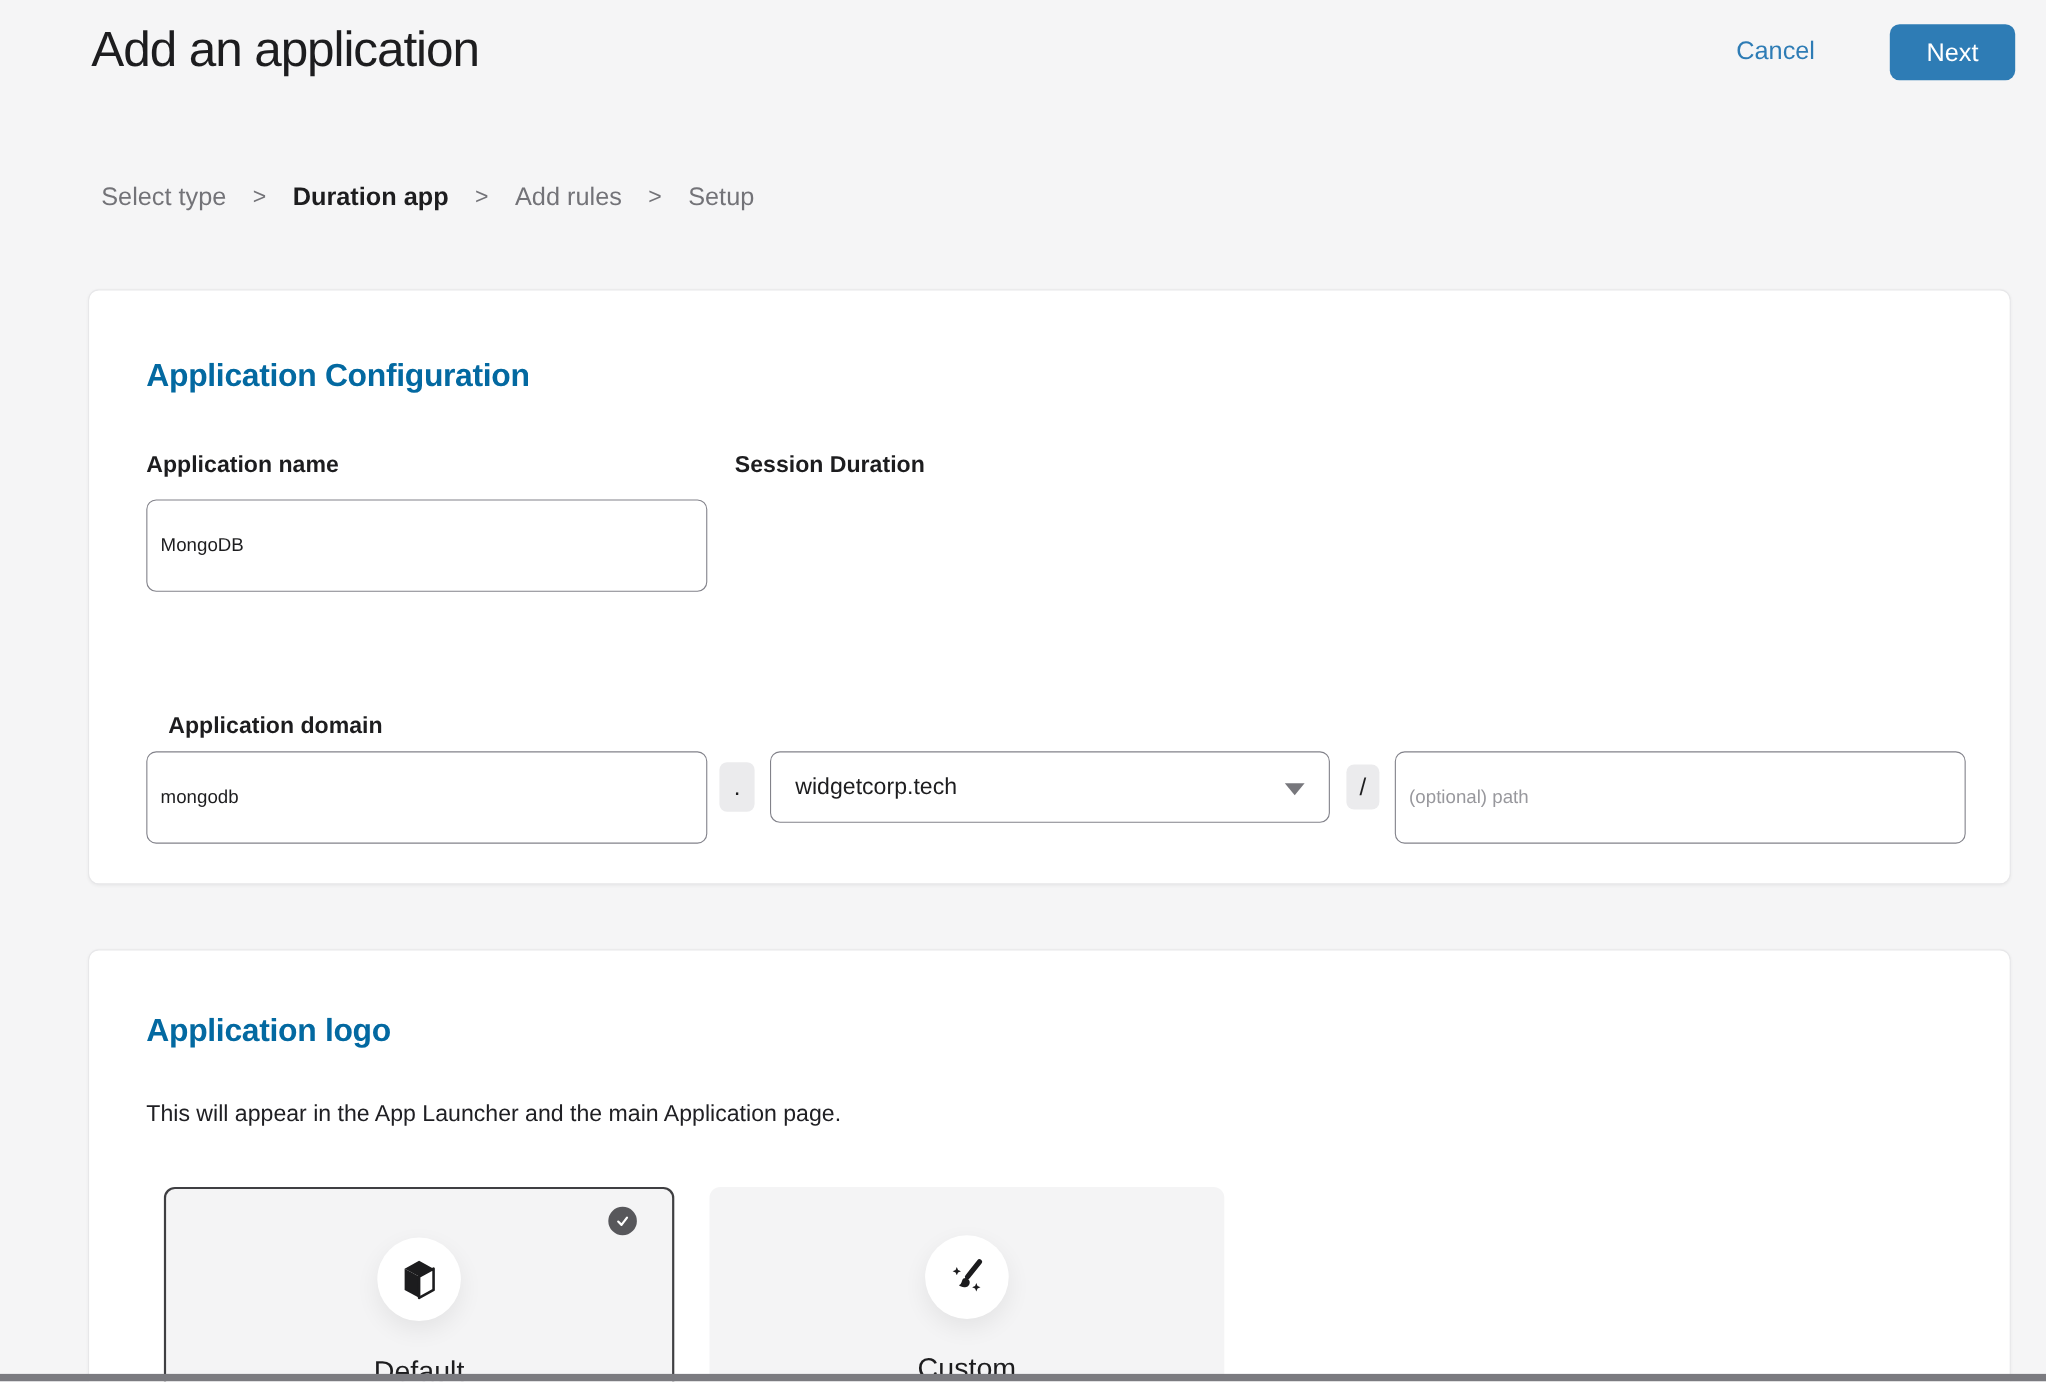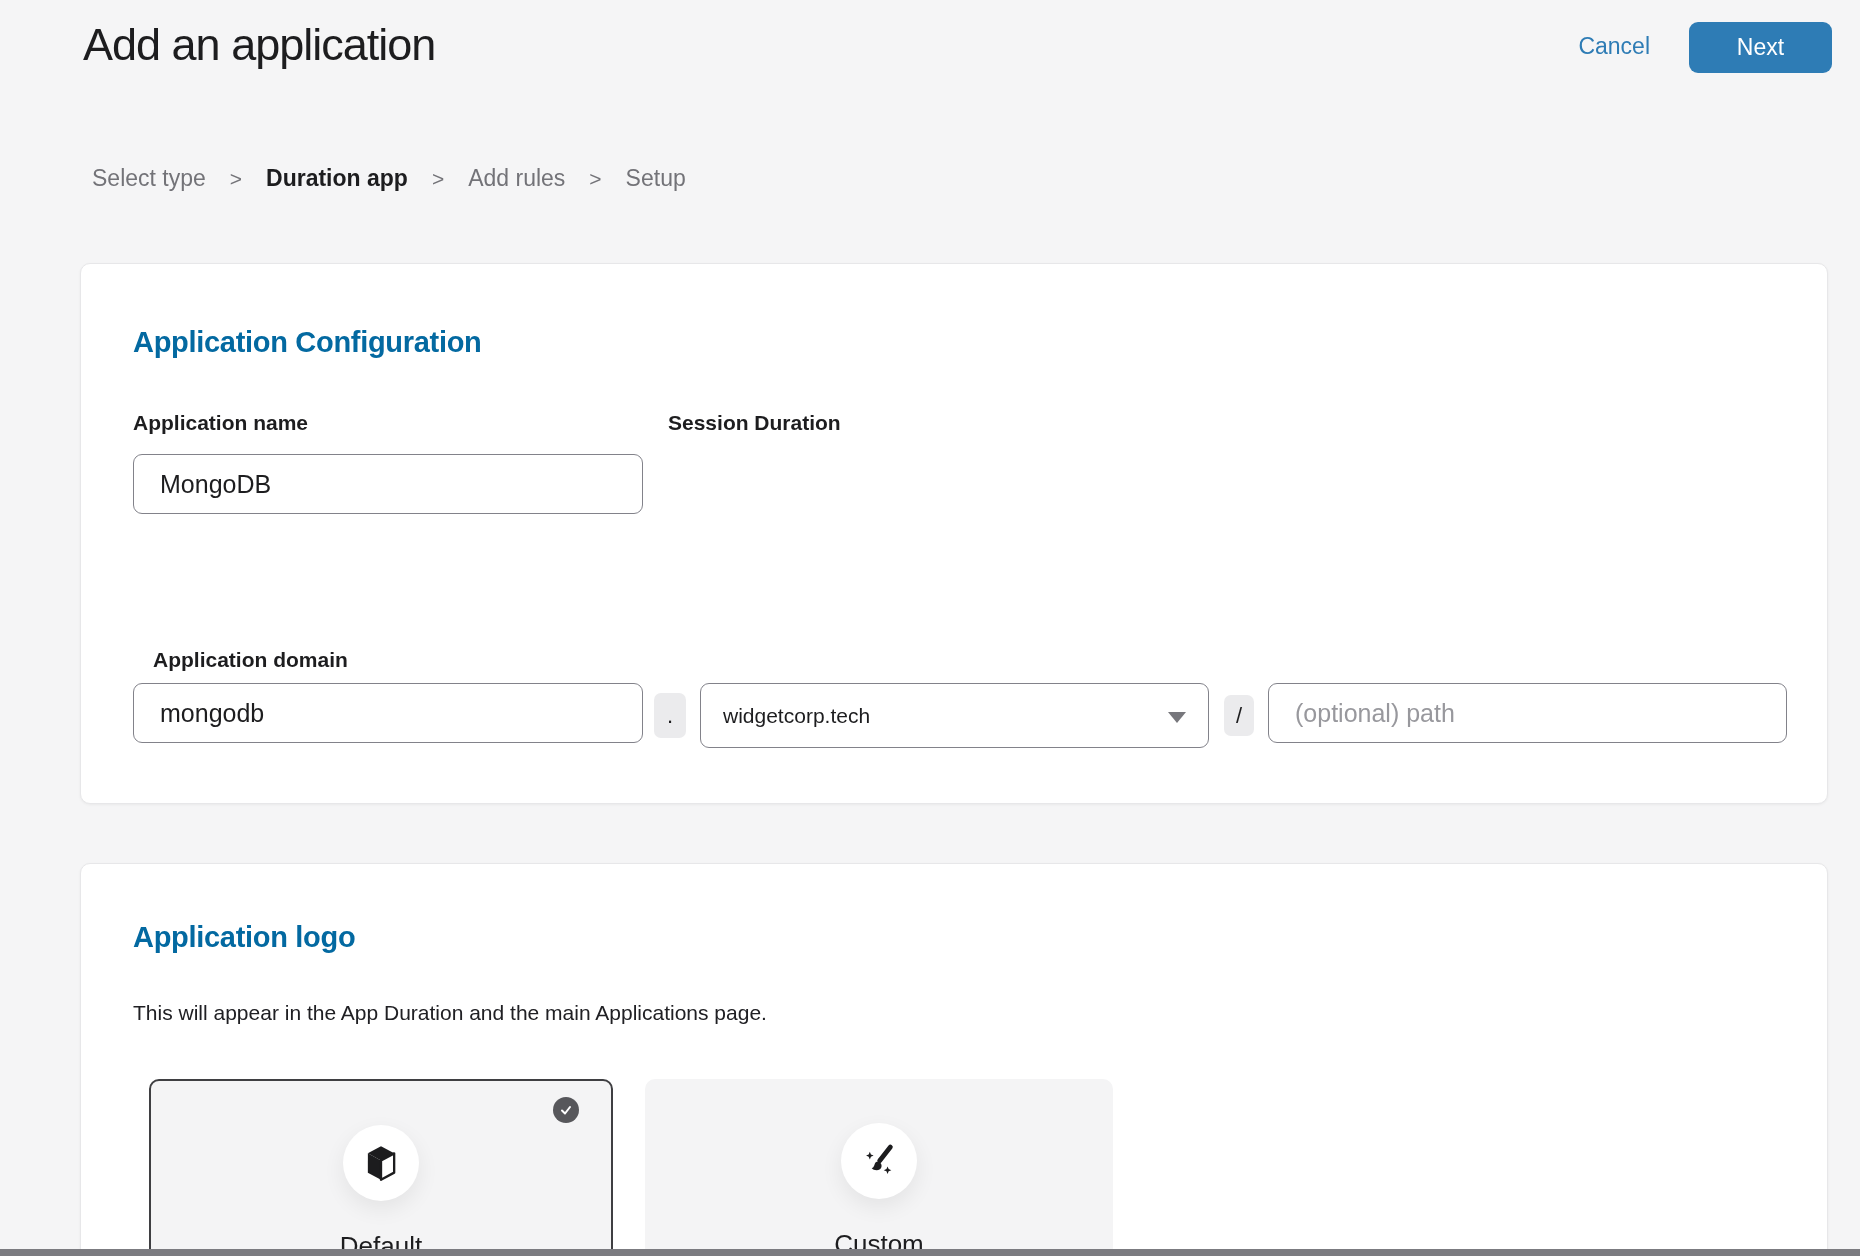--- a/index.html
+++ b/index.html
@@ -14,21 +14,21 @@
     position:absolute; left:83px; top:19px;
     font-size:45px; font-weight:400; letter-spacing:-1px;
     color:#1d1d1f;
   }
   .cancel-link{
     position:absolute; right:210px; top:33px;
     font-size:23px; color:#2e7cb5; cursor:pointer; background:none; border:none;
     font-family:inherit;
   }
   .next-btn{
-    position:absolute; right:28px; top:22px; width:143px; height:51px;
+    position:absolute; right:28px; top:22px; width:114px; height:51px;
     background:#2e7cb5; color:#ffffff; border:none; border-radius:9px;
     font-size:23px; font-family:inherit; cursor:pointer;
   }
   
   .breadcrumb{
     position:absolute; left:92px; top:165px;
     display:flex; align-items:center; gap:24px;
     font-size:23px; color:#737378;
   }
   .breadcrumb .step{ cursor:pointer; }
@@ -43,22 +43,22 @@
   .card-1{ top:263px; height:541px; }
   .card-2{ top:863px; height:520px; }
   .card-heading{
     position:absolute; left:52px;
     font-size:29px; font-weight:600; color:#0369a1; letter-spacing:-0.3px;
   }
   .field-label{
     position:absolute; font-size:21px; font-weight:600; color:#1d1d1f;
   }
   .text-input{
-    position:absolute; height:60px; border:1.4px solid #82828a; border-radius:9px;
-    background:#ffffff; font-size:25px; color:#1d1d1f; padding:0 26px;
+    position:absolute; height:84px; border:1.4px solid #82828a; border-radius:9px;
+    background:#ffffff; font-size:17px; color:#1d1d1f; padding:0 12px;
     font-family:inherit;
   }
   .text-input::placeholder{ color:#98989d; }
   .select-box{
     position:absolute; height:65px; border:1.4px solid #82828a; border-radius:9px;
     background:#ffffff; display:flex; align-items:center; padding:0 22px;
     font-size:21px; color:#1d1d1f; cursor:pointer;
   }
   .select-arrow{
     position:absolute; right:22px; top:28px;
@@ -137,21 +137,21 @@
     <div class="select-box" style="left:619px; top:419px; width:509px;">
       <span>widgetcorp.tech</span>
       <span class="select-arrow" style="top:28px;"></span>
     </div>
     <span class="sep-badge" style="left:1143px; top:431px; width:30px; height:41px;">/</span>
     <input class="text-input" style="left: 1187px; top: 419px; width: 519px;" type="text" placeholder="(optional) path">
   </section>
 
   <section class="card card-2">
     <h2 class="card-heading" style="top:57px;">Application logo</h2>
-    <p class="card-desc">This will appear in the App Duration and the main Applications page.</p>
+    <p class="card-desc">This will appear in the App Launcher and the main Application page.</p>
 
     <div class="logo-tile tile-default selected">
       <span class="check-badge">
         <svg width="14" height="14" viewBox="0 0 14 14">
           <polyline points="3,7.5 6,10.5 11,4" fill="none" stroke="#ffffff" stroke-width="2" stroke-linecap="round" stroke-linejoin="round"></polyline>
         </svg>
       </span>
       <span class="icon-circle">
         <svg width="36" height="38" viewBox="0 0 24 26">
           <polygon points="12,1.5 21,6.4 12,11.3 3,6.4" fill="#1c1c1e"></polygon>

